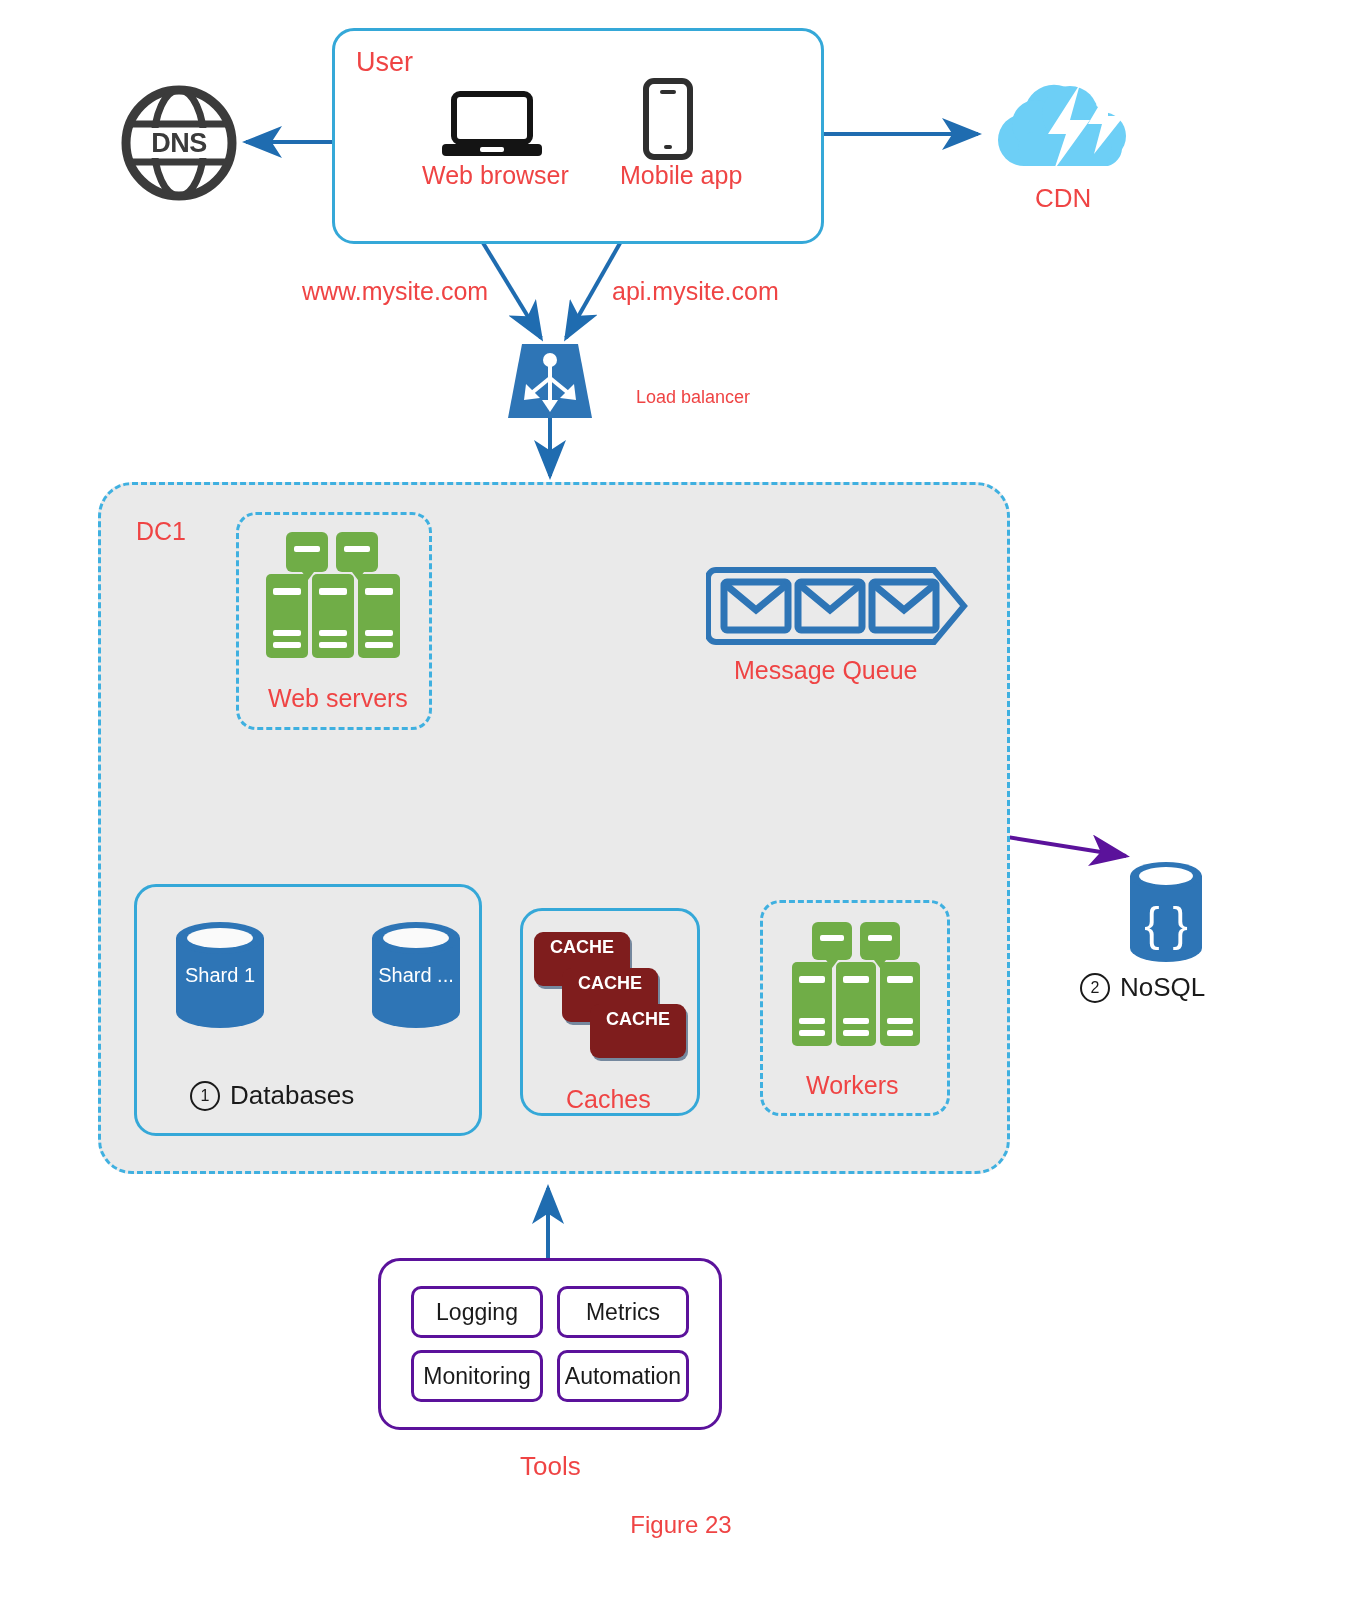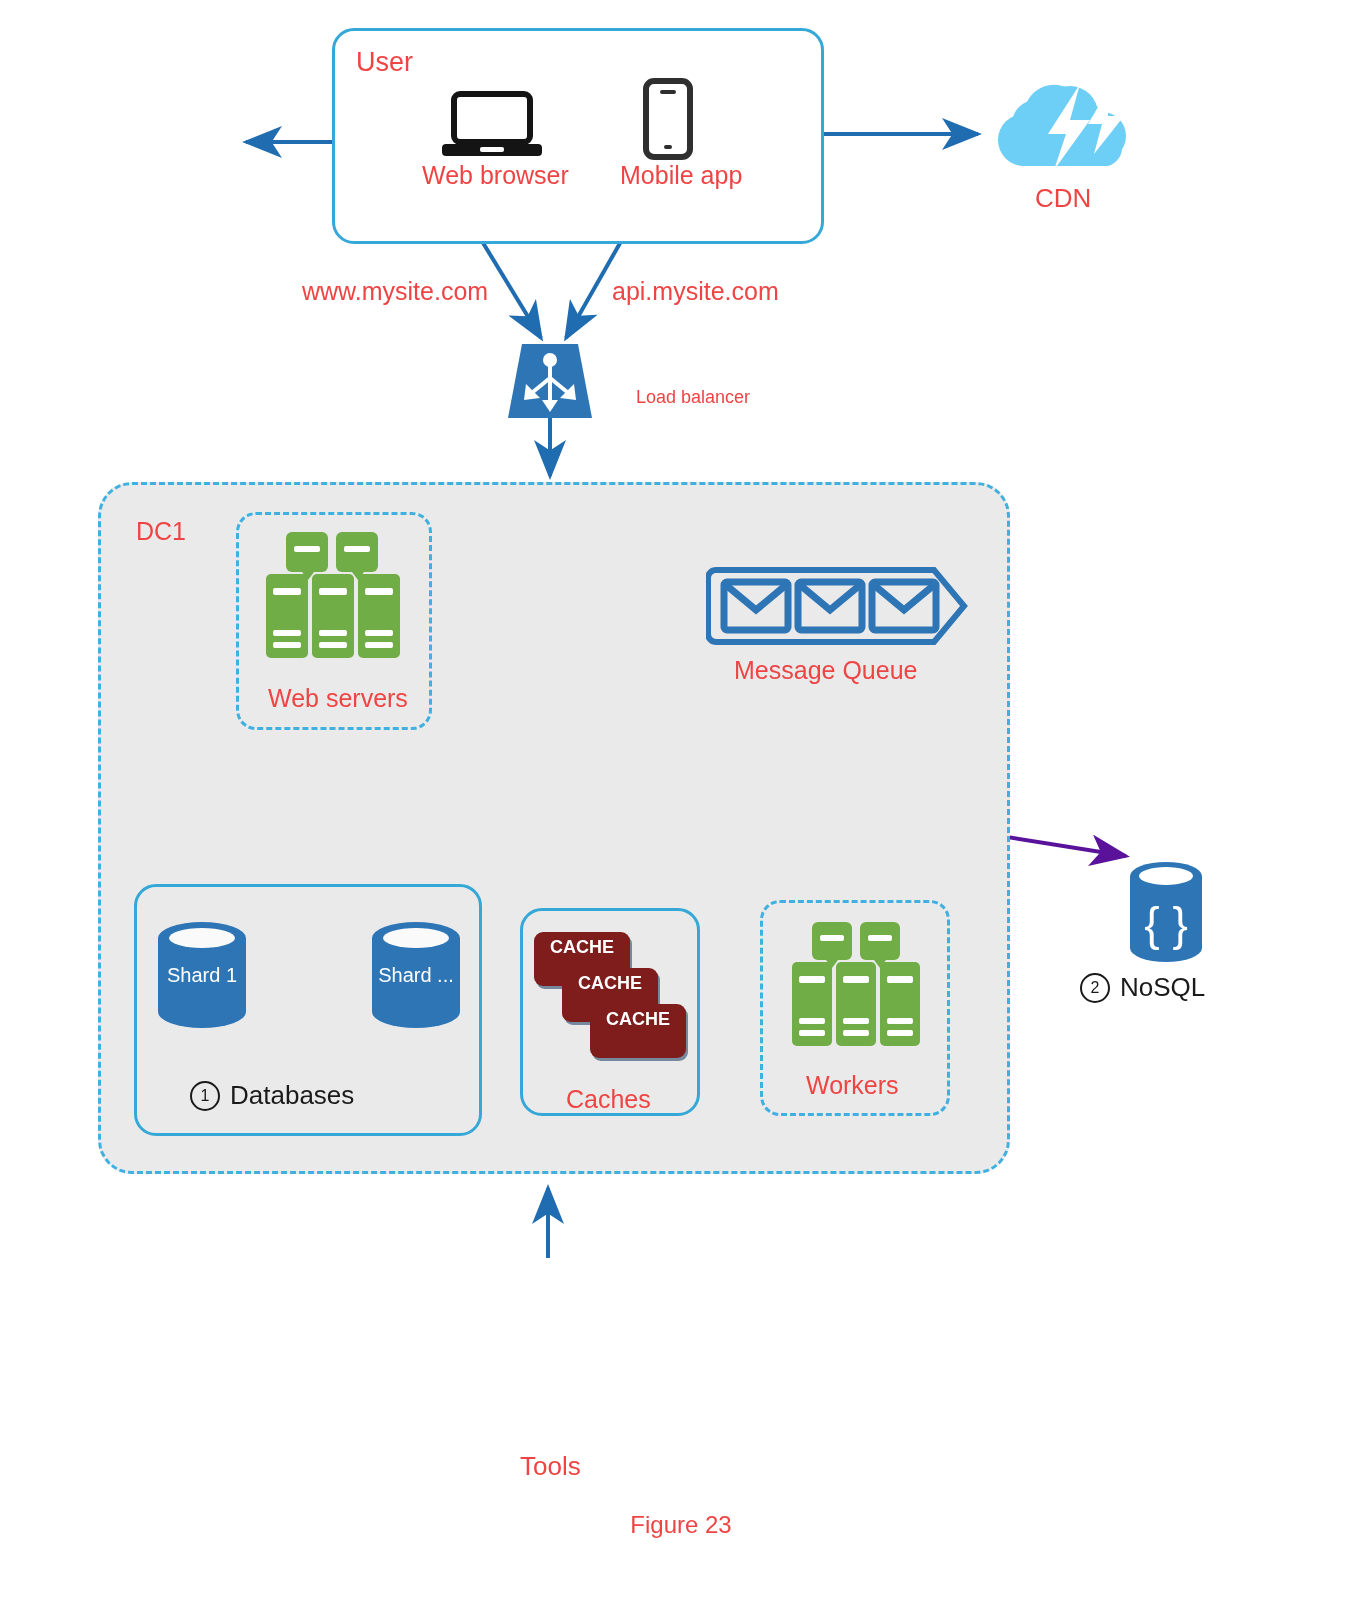--- a/index.html
+++ b/index.html
@@ -275,20 +275,30 @@
     </g>
 
     <g>
       <path d="M548,1258 L548,1188" stroke="#1f6cb0" stroke-width="4" fill="none" marker-end="url(#ah-blue)"></path>
     </g>
   </svg>
 
   <div class="node" id="dc1-box"></div>
   <div class="lbl" id="dc1-title">DC1</div>
 
+  <div class="node" id="dns-wrap">
+    <svg width="118" height="118" viewBox="0 0 118 118">
+      <circle cx="59" cy="59" r="53" fill="none" stroke="#3b3b3b" stroke-width="9"></circle>
+      <ellipse cx="59" cy="59" rx="25" ry="53" fill="none" stroke="#3b3b3b" stroke-width="7"></ellipse>
+      <path d="M10,40 H108" stroke="#3b3b3b" stroke-width="7" fill="none"></path>
+      <path d="M10,78 H108" stroke="#3b3b3b" stroke-width="7" fill="none"></path>
+      <rect x="20" y="44" width="78" height="30" fill="#ffffff"></rect>
+    </svg>
+    <div id="dns-text">DNS</div>
+  </div>
 
   <div class="node" id="user-box"></div>
   <div class="lbl" id="user-title">User</div>
 
   <div class="node" style="left:440px; top:90px; width:104px; height:70px;">
     <svg width="104" height="70" viewBox="0 0 104 70">
       <rect x="14" y="4" width="76" height="48" rx="6" fill="none" stroke="#141414" stroke-width="6"></rect>
       <rect x="2" y="54" width="100" height="12" rx="4" fill="#141414"></rect>
       <rect x="40" y="57" width="24" height="5" rx="2" fill="#ffffff"></rect>
     </svg>
@@ -370,21 +380,21 @@
         <path d="M94,19 L124,44 L154,19"></path>
         <rect x="166" y="16" width="64" height="48" rx="3"></rect>
         <path d="M168,19 L198,44 L228,19"></path>
       </g>
     </svg>
   </div>
   <div class="lbl" id="mq-label">Message Queue</div>
 
   <div class="node" id="databases-box"></div>
   <div class="node" id="shards-row">
-    <div class="shard" style="left:0px; top:0px;">
+    <div class="shard" style="left:18px; top:0px;">
       <svg width="92" height="110" viewBox="0 0 92 110">
         <path d="M2,18 V92 A44,16 0 0 0 90,92 V18 Z" fill="#2e75b6"></path>
         <ellipse cx="46" cy="18" rx="44" ry="16" fill="#2e75b6"></ellipse>
         <ellipse cx="46" cy="18" rx="33" ry="10" fill="#fafafa"></ellipse>
       </svg>
       <div class="shard-label">Shard 1</div>
     </div>
     <div class="shard" style="left:214px; top:0px;">
       <svg width="92" height="110" viewBox="0 0 92 110">
         <path d="M2,18 V92 A44,16 0 0 0 90,92 V18 Z" fill="#2e75b6"></path>
@@ -438,17 +448,23 @@
       <ellipse cx="38" cy="16" rx="36" ry="14" fill="#2e75b6"></ellipse>
       <ellipse cx="38" cy="16" rx="27" ry="9" fill="#ffffff"></ellipse>
       <text x="38" y="80" text-anchor="middle" font-size="46" font-family="Liberation Sans, sans-serif" fill="#ffffff">{ }</text>
     </svg>
   </div>
   <div class="node" id="nosql-caption">
     <span class="circ-num">2</span>
     <span class="cap-text">NoSQL</span>
   </div>
 
+  <div class="node" id="tools-box">
+    <div class="tool-chip">Logging</div>
+    <div class="tool-chip">Metrics</div>
+    <div class="tool-chip">Monitoring</div>
+    <div class="tool-chip">Automation</div>
+  </div>
   <div class="lbl" id="tools-label">Tools</div>
 
   <div class="lbl" id="figure-caption">Figure 23</div>
 
 </div>
 
 </body></html>

